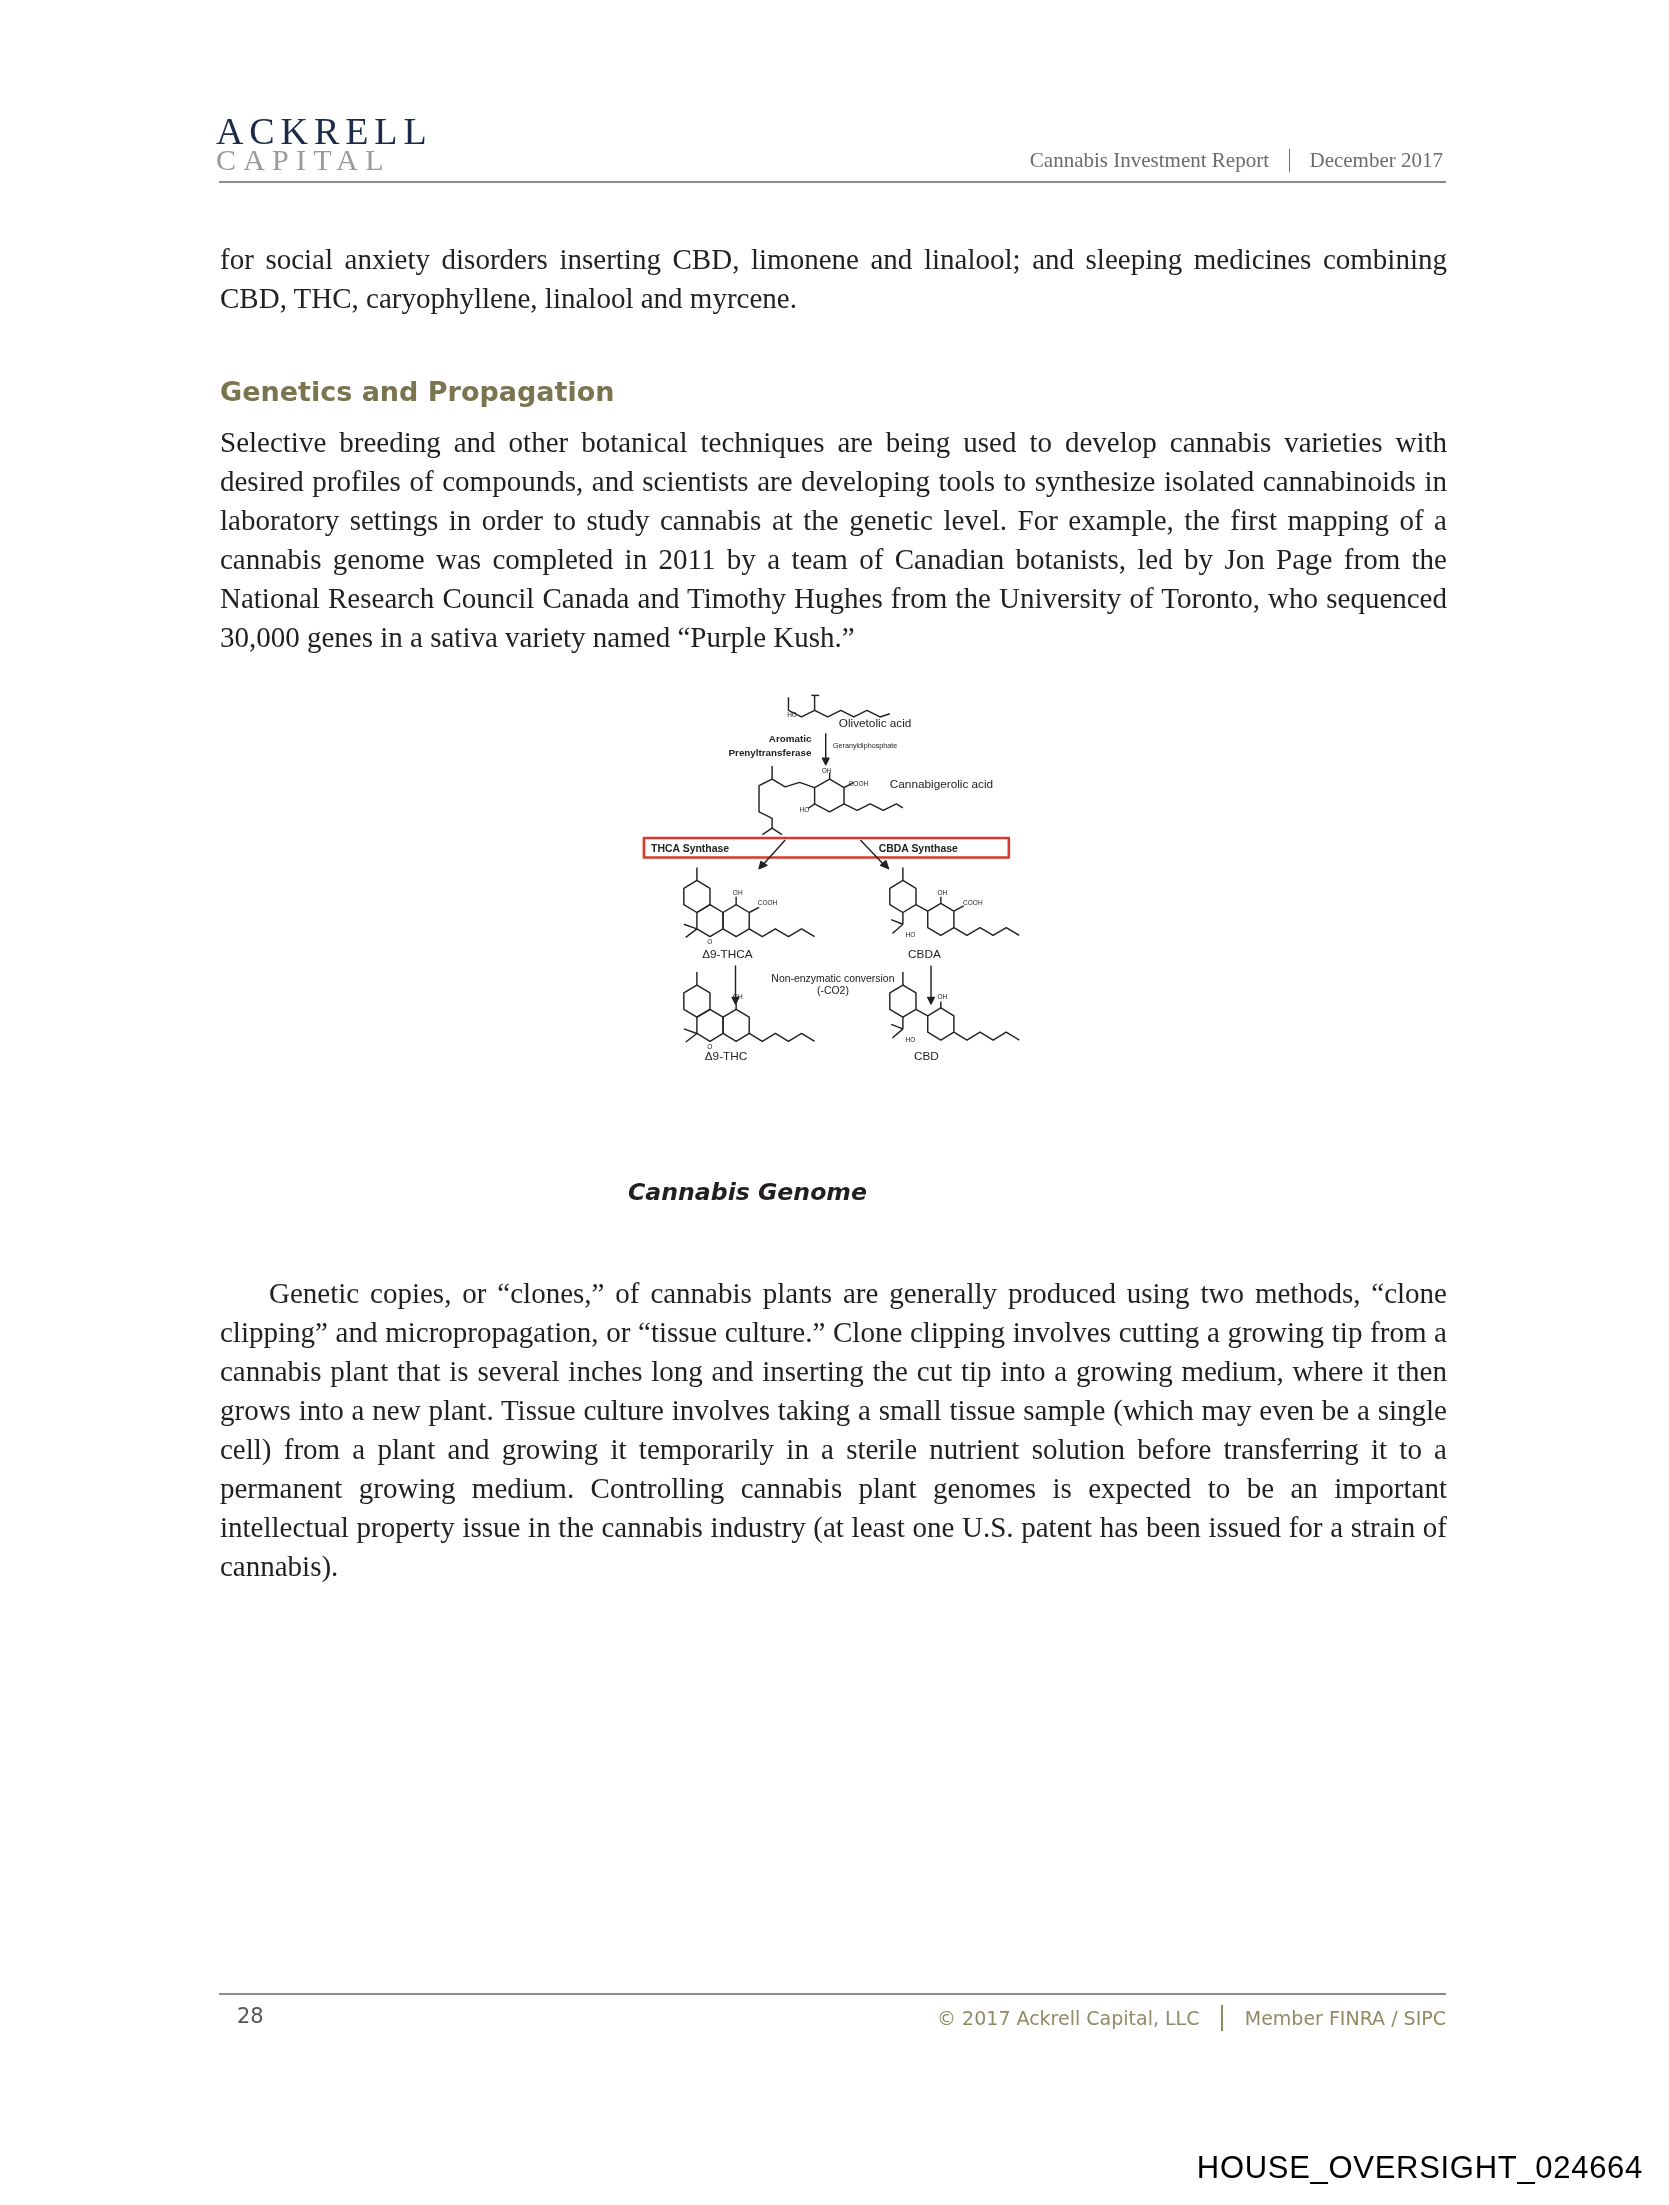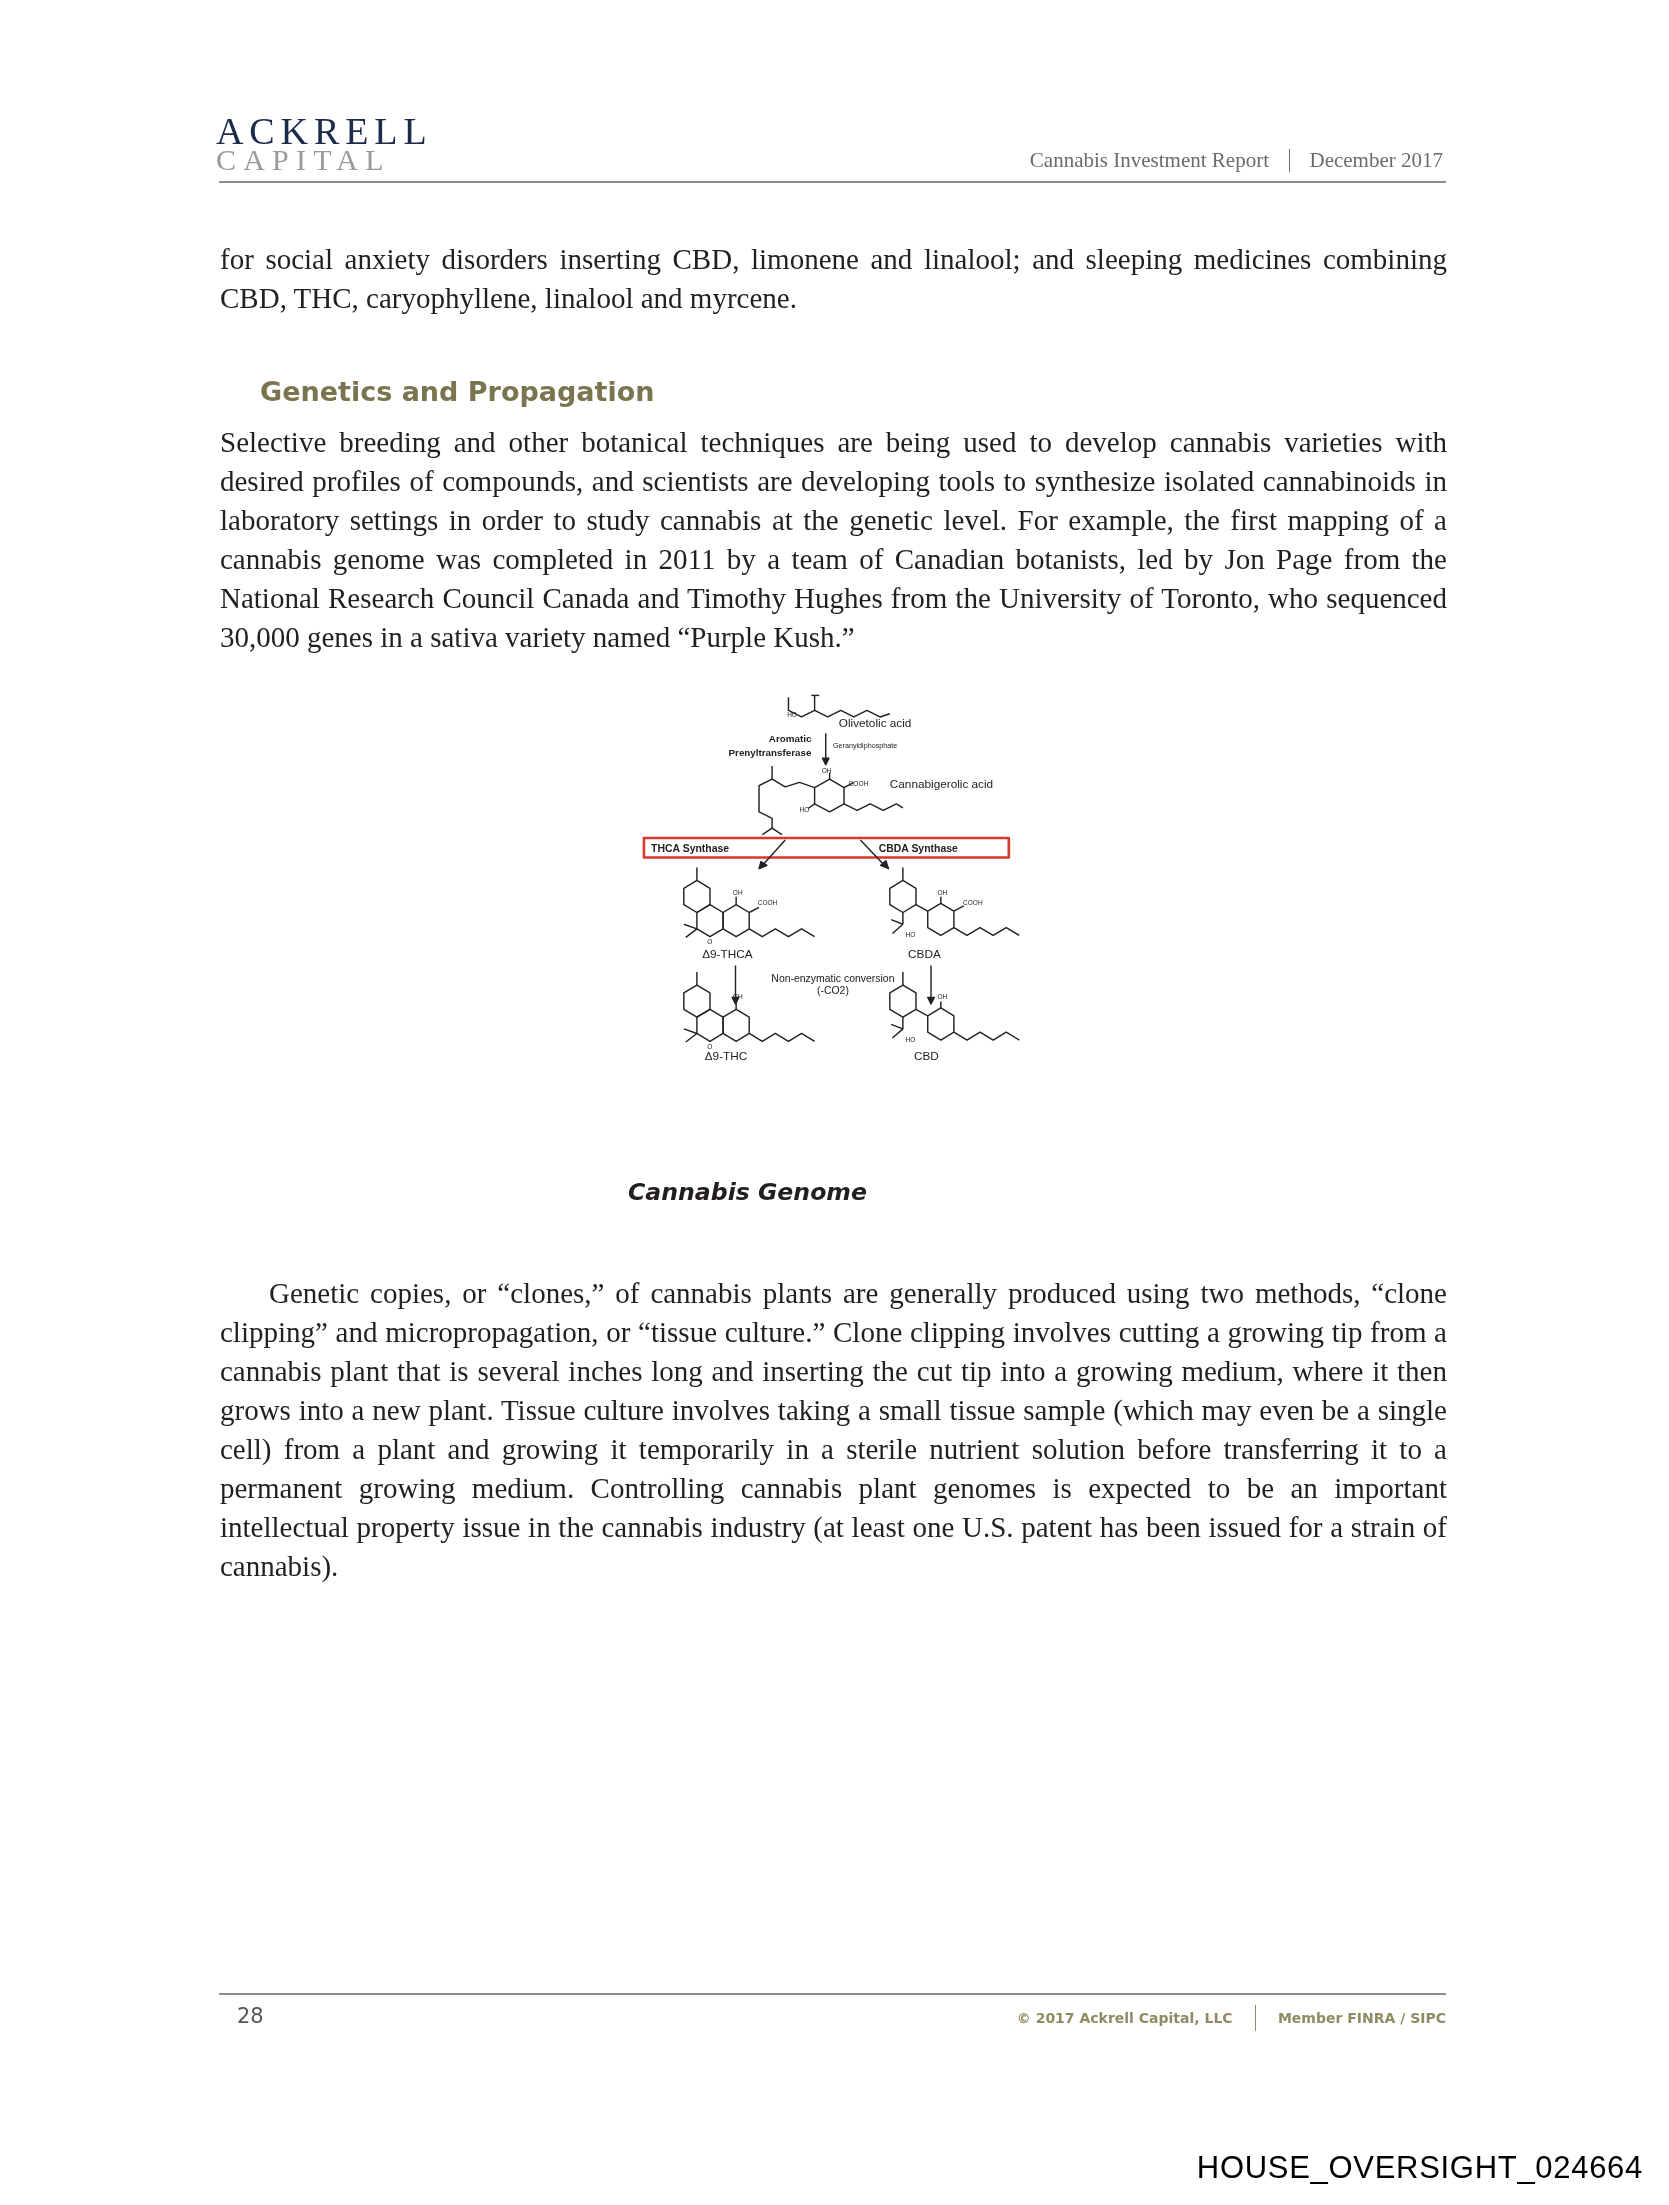--- a/index.html
+++ b/index.html
@@ -8,31 +8,31 @@
 
   
   .logo-top { left:216px; top:117px; font-family:"Liberation Serif", serif; font-size:38px; letter-spacing:5.9px; color:#1c2b4a; line-height:29px; }
   .logo-bottom { left:216px; top:145px; font-family:"Liberation Serif", serif; font-size:30px; letter-spacing:7.2px; color:#9a9a9a; line-height:29px; }
   .header-right { right:226px; top:148px; font-family:Liberation Serif, serif; font-size:21px; color:#6b6b6b; display:flex; align-items:center; white-space:nowrap; }
   .header-right .sep { display:inline-block; width:1.3px; height:23.6px; background:#6b6b6b; margin:0 19.6px; }
   .header-rule { left:219px; top:181px; width:1227px; height:2px; background:#8c8c8c; }
 
   
   .para { left:220px; width:1227px; font-size:29px; line-height:39px; text-align:justify; color:#231f20; }
-  .heading { left:220px; top:376px; font-family:"DejaVu Sans", sans-serif; font-weight:bold; font-size:27px; color:#7a744f;margin-left:40px; }
+  .heading { left:220px; top:376px; font-family:"DejaVu Sans", sans-serif; font-weight:bold; font-size:27px; color:#7a744f; }
   .indent { text-indent:49px; }
 
   
   .figure { left:628px; top:681px; width:419px; height:563px; }
   .caption { left:628px; width:419px; top:1178px; text-align:left; font-family:"DejaVu Sans", sans-serif; font-style:italic; font-weight:bold; font-size:23.6px; color:#231f20; }
 
   
   .footer-rule { left:219px; top:1993px; width:1227px; height:2px; background:#8c8c8c; }
   .page-num { left:237px; top:2004px; font-family:"DejaVu Sans", sans-serif; font-size:21px; color:#555555; }
-  .footer-right { right:223px; top:2005px; font-family:"DejaVu Sans", sans-serif; font-size:14px; color:#8f8b62; display:flex; align-items:center; white-space:nowrap;font-weight:bold; }
+  .footer-right { right:223px; top:2005px; font-family:"DejaVu Sans", sans-serif; font-size:19px; color:#8f8b62; display:flex; align-items:center; white-space:nowrap; }
   .footer-right .sep { display:inline-block; width:1.3px; height:26px; background:#8f8b62; margin:0 22px; }
   .bates { right:26px; top:2150px; font-family:"Liberation Sans", sans-serif; font-size:31px; color:#000; letter-spacing:0.7px; }
 
   .mol-text { font-family:"Liberation Sans", sans-serif; fill:#222; }
 </style>
 </head>
 <body>
 
 <div class="abs logo-top">ACKRELL</div>
 <div class="abs logo-bottom">CAPITAL</div>

